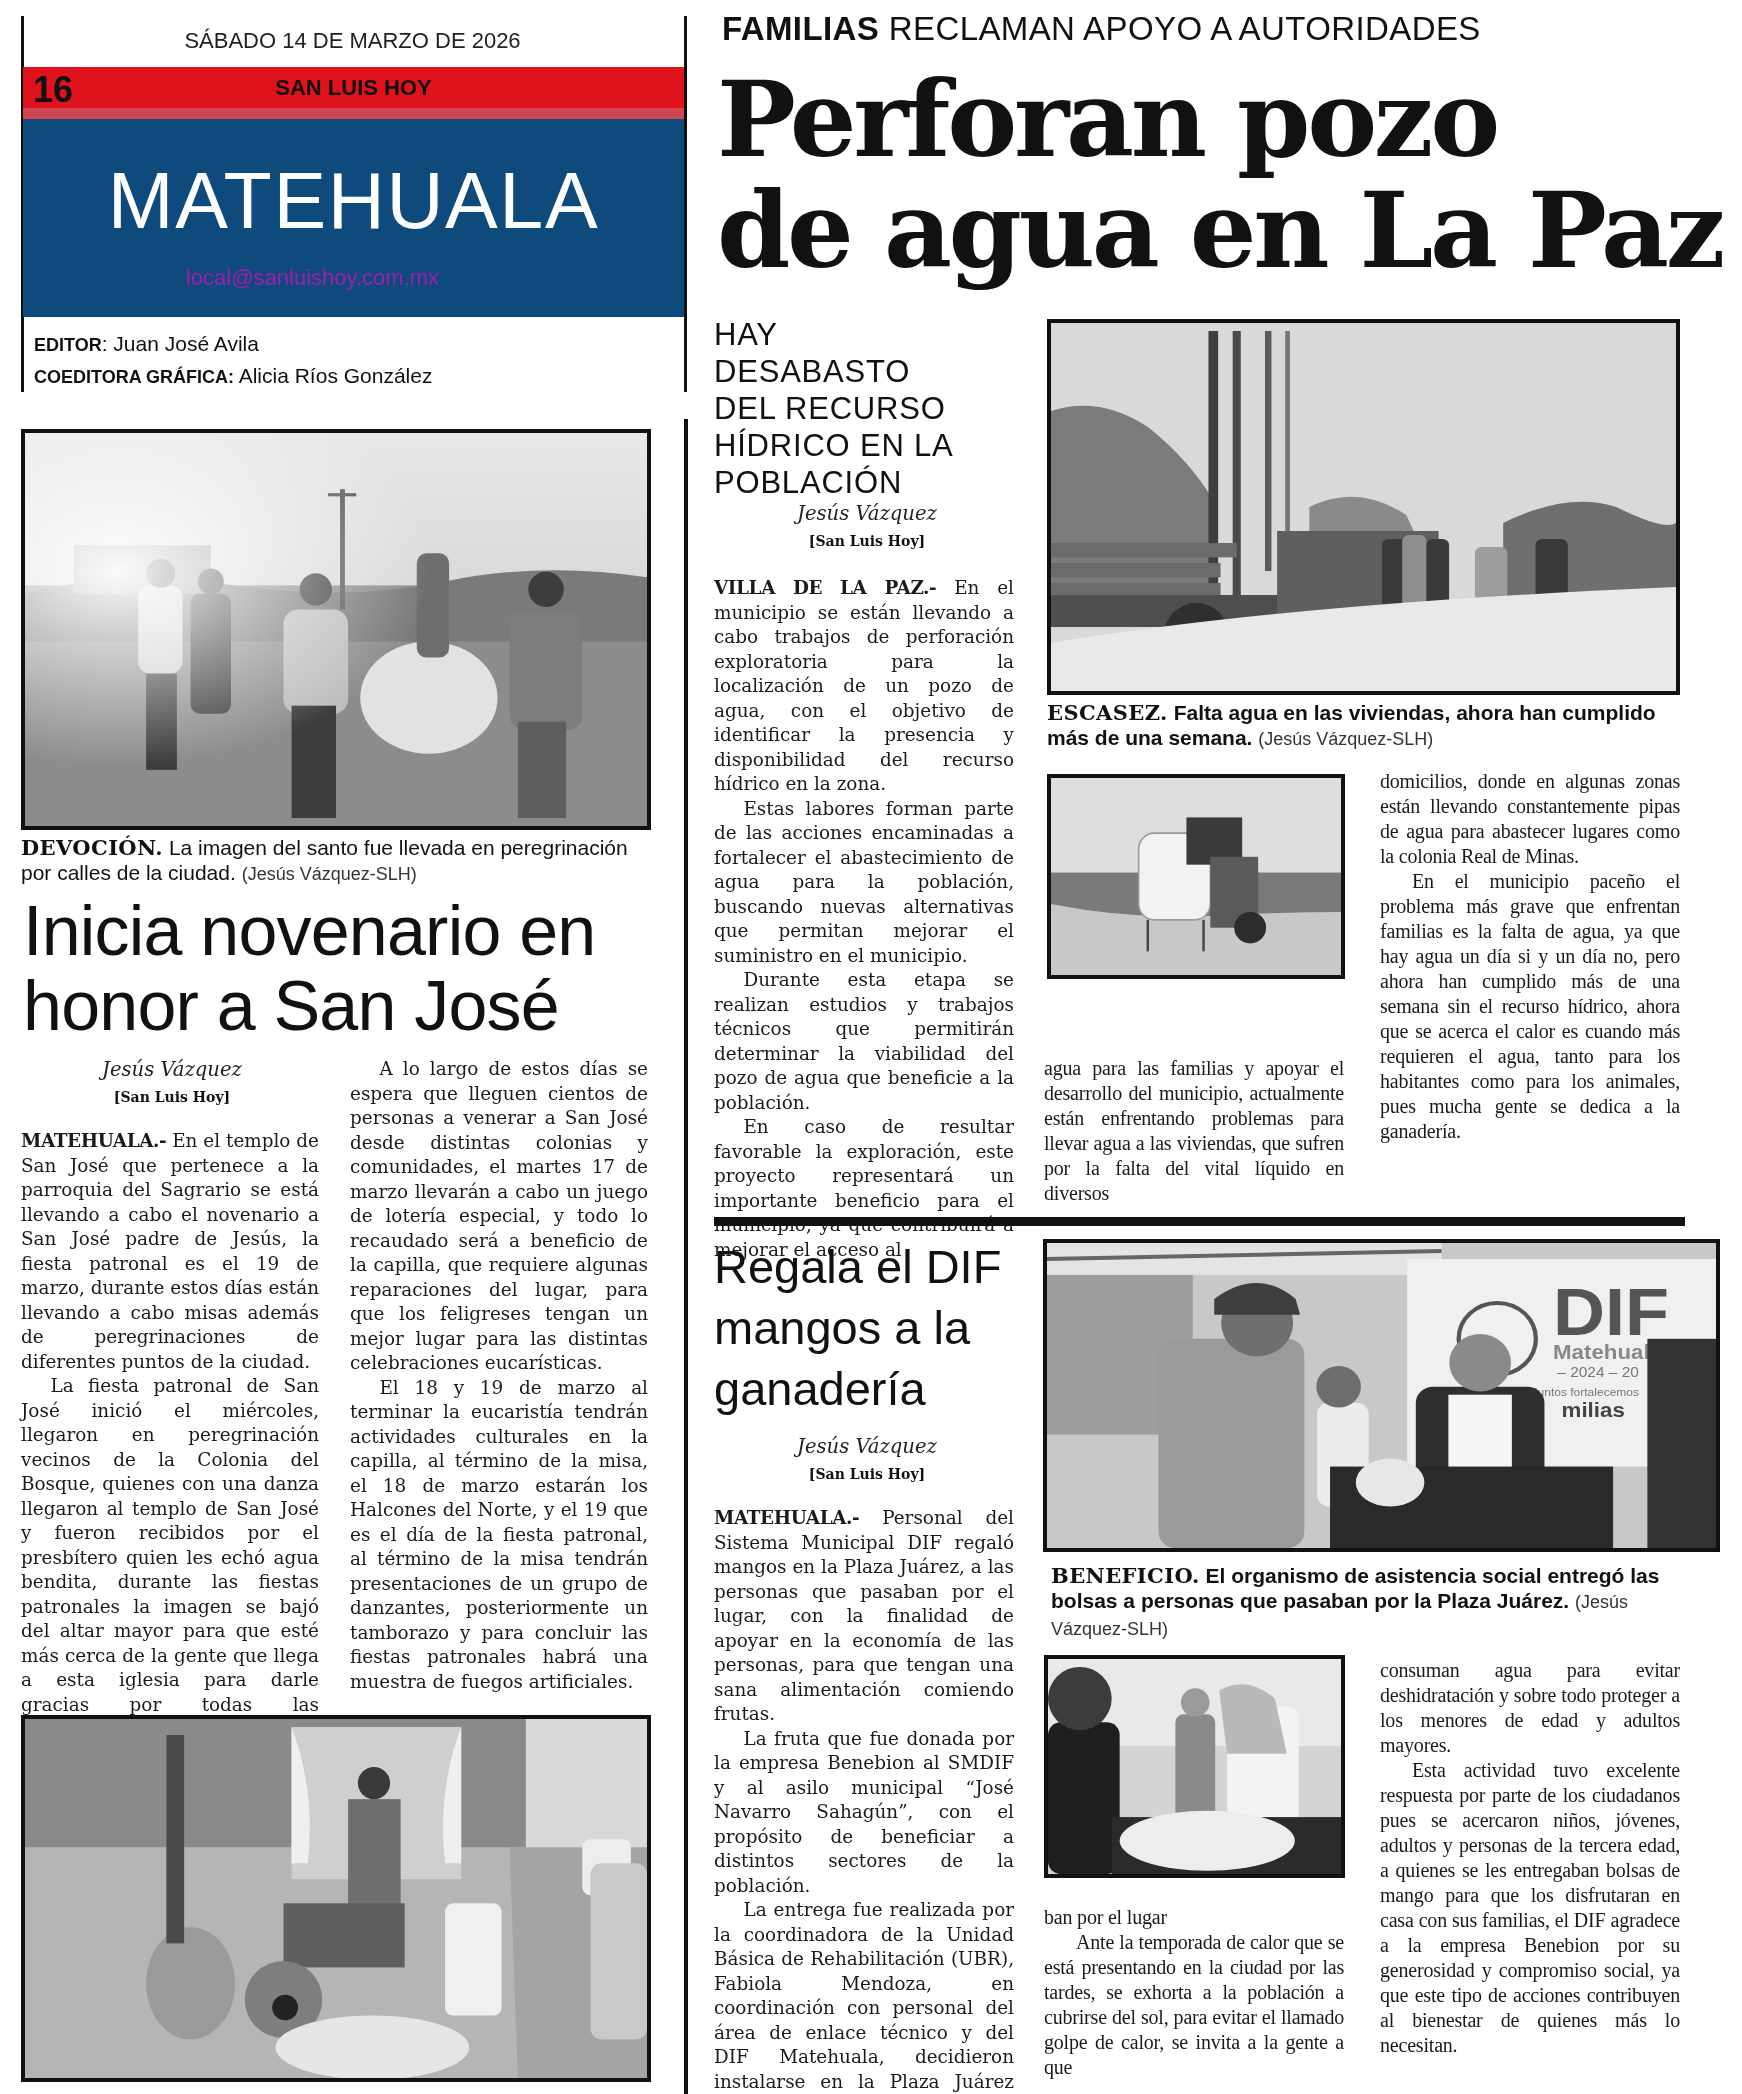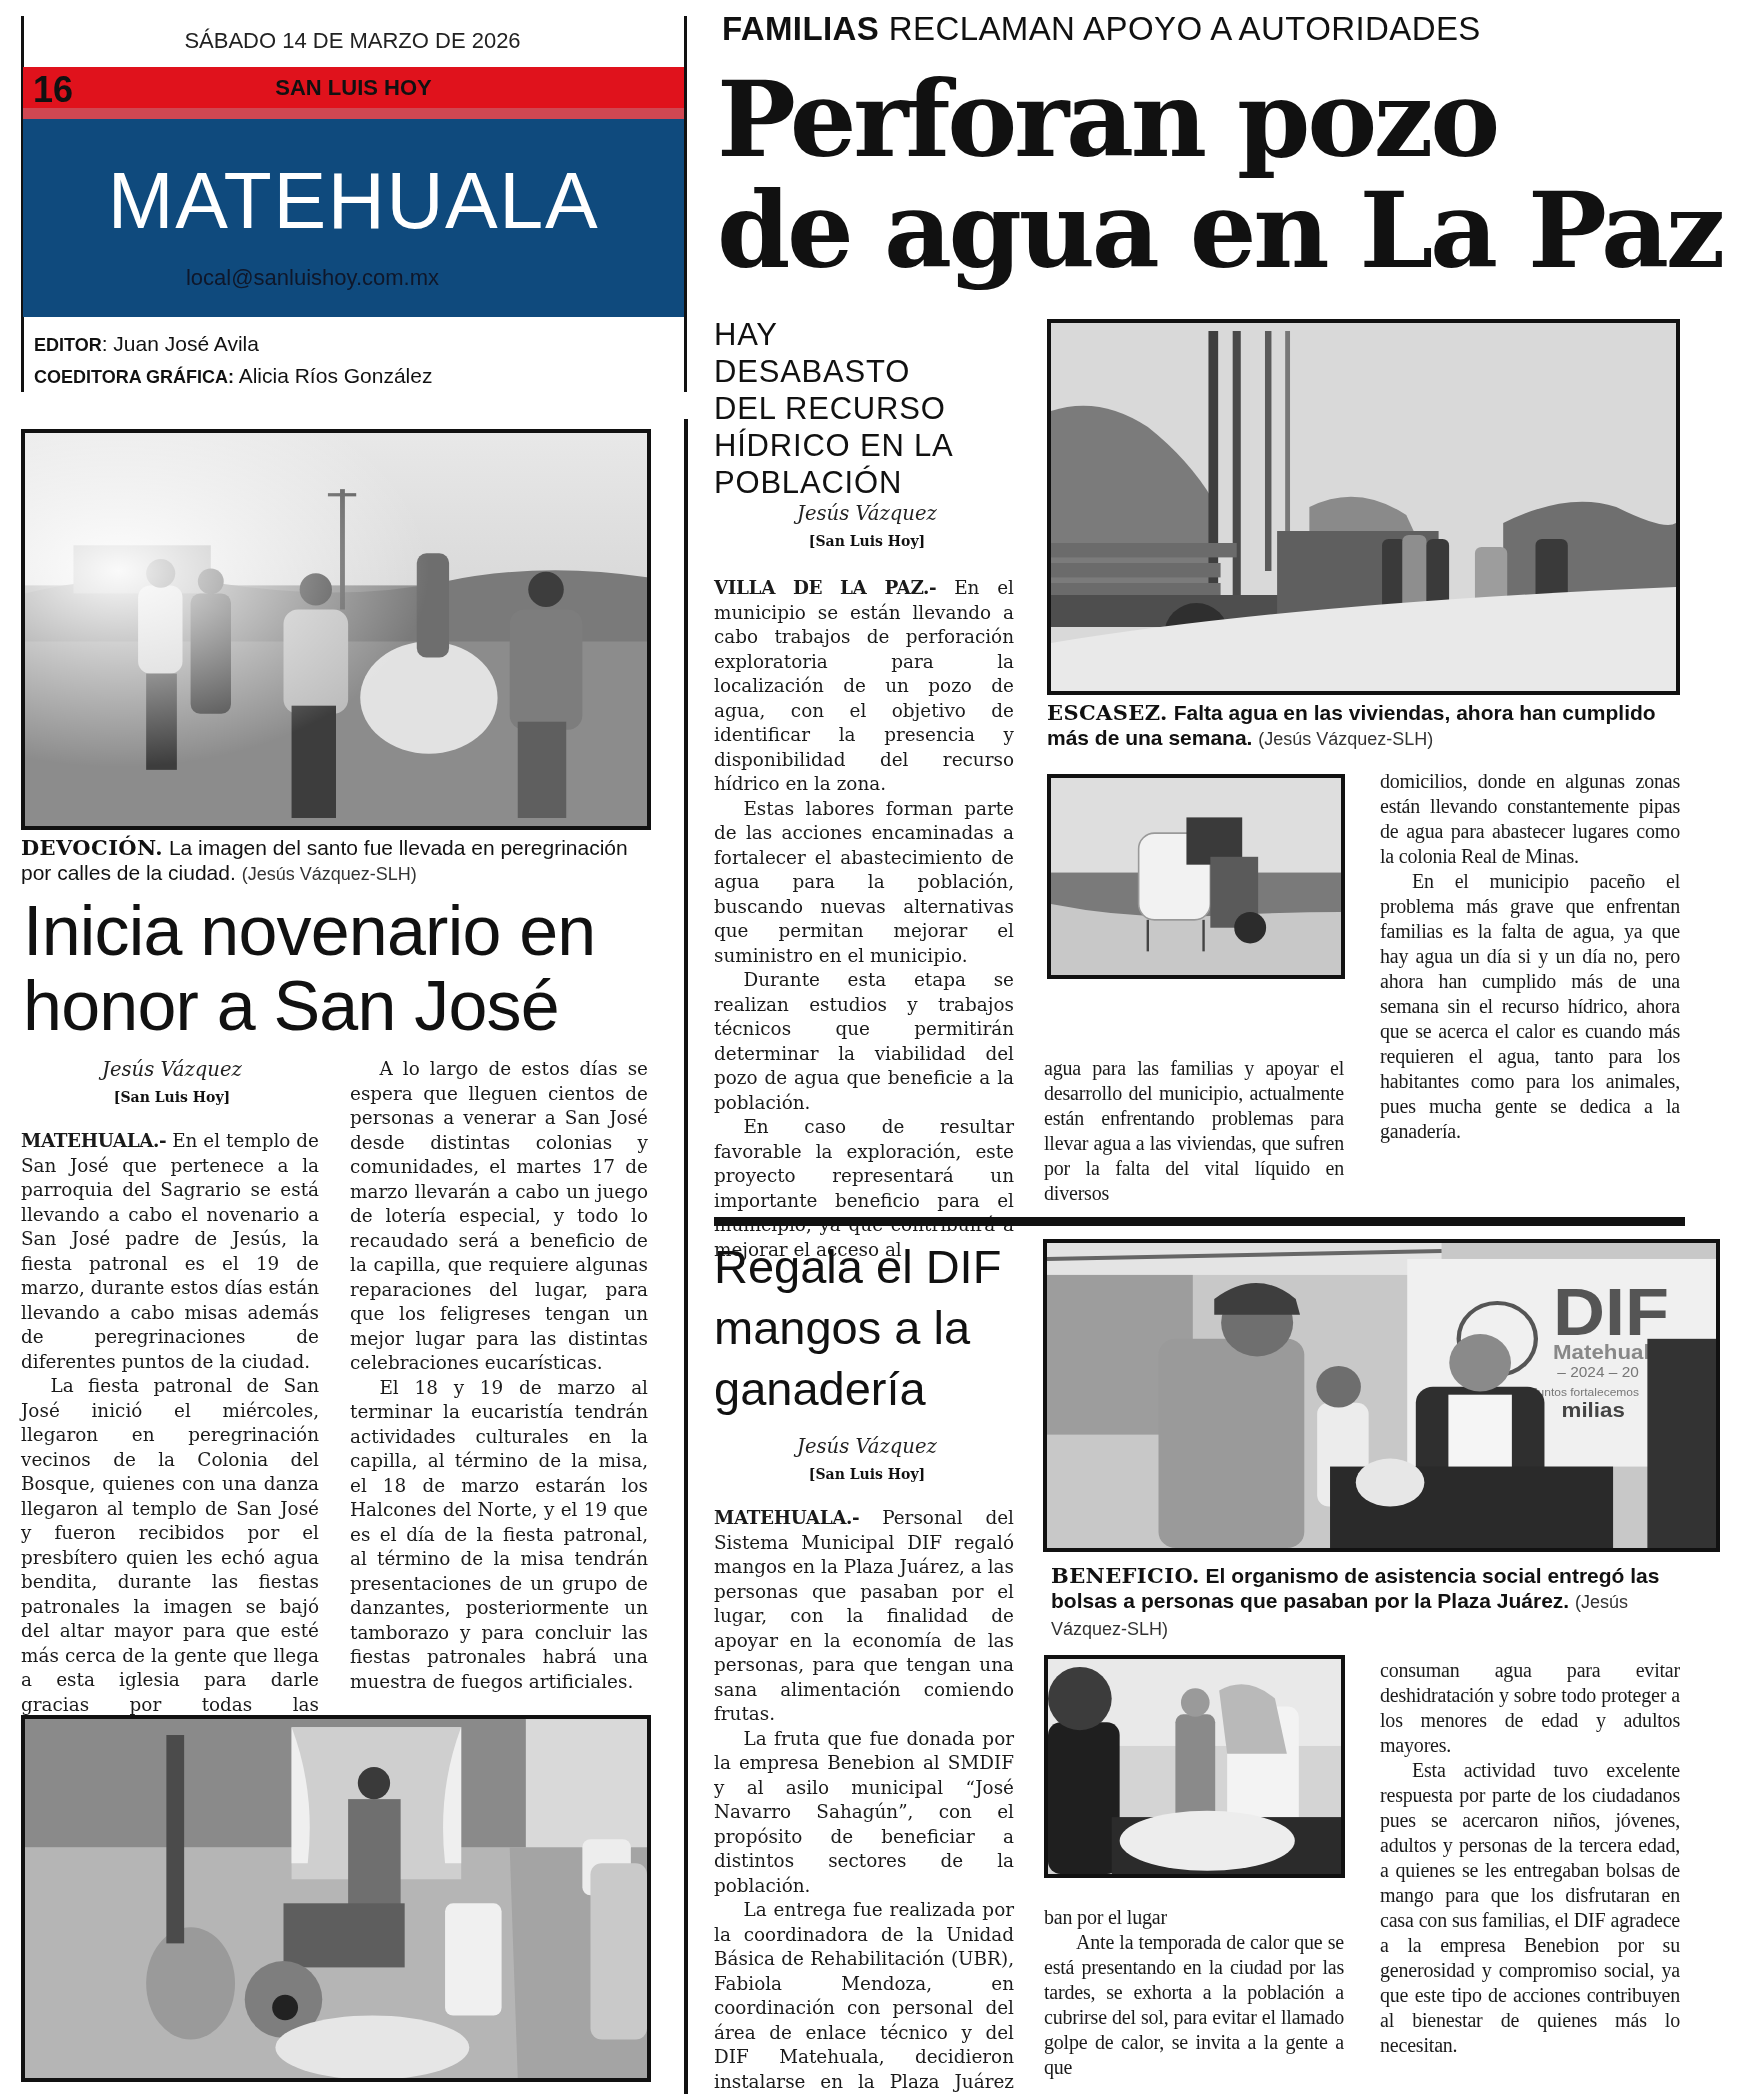--- a/index.html
+++ b/index.html
@@ -8,21 +8,21 @@
   .vrule { position:absolute; background:#111; width:3.3px; }
 
   
   #date { left:21px; top:28px; width:663px; text-align:center; font:22px "Liberation Sans", sans-serif; color:#222; }
   #red-band { left:23px; top:67px; width:661px; height:41px; background:#e0121c; }
   #red-strip { left:23px; top:108px; width:661px; height:11.5px; background:#d04752; }
   #page-num { left:33px; top:69px; font:bold 36px "Liberation Sans", sans-serif; color:#111; }
   #paper-name { left:23px; top:75px; width:661px; text-align:center; font:bold 22px "Liberation Sans", sans-serif; color:#111; }
   #blue-band { left:23px; top:119px; width:661px; height:198px; background:#0f4a7d; }
   #section-title { left:23px; top:155px; width:661px; text-align:center; font:79px "Liberation Sans", sans-serif; color:#fff; letter-spacing:1.6px; }
-  #section-email { left:23px; top:265px; width:579px; text-align:center; font:22px "Liberation Sans", sans-serif; color:#0f172a; }
+  #section-email { left:23px; top:265px; width:579px; text-align:center; font:22px "Liberation Sans", sans-serif; color:#a21caf; }
   #credits { left:34px; top:329px; font:21px "Liberation Sans", sans-serif; line-height:29.5px; }
   #credits b { font-weight:bold; font-size:18px; }
 
   
   .photo { position:absolute; border:4.9px solid #111; box-sizing:border-box; overflow:hidden; }
   .photo .scene { position:absolute; inset:0; }
   .caption { position:absolute; font:21px "Liberation Sans", sans-serif; line-height:25px; color:#111; }
   .caption .kicker { font:bold 21px "DejaVu Serif", serif; letter-spacing:0.4px; }
   .caption .credit { font-size:18px; color:#333; }
 

